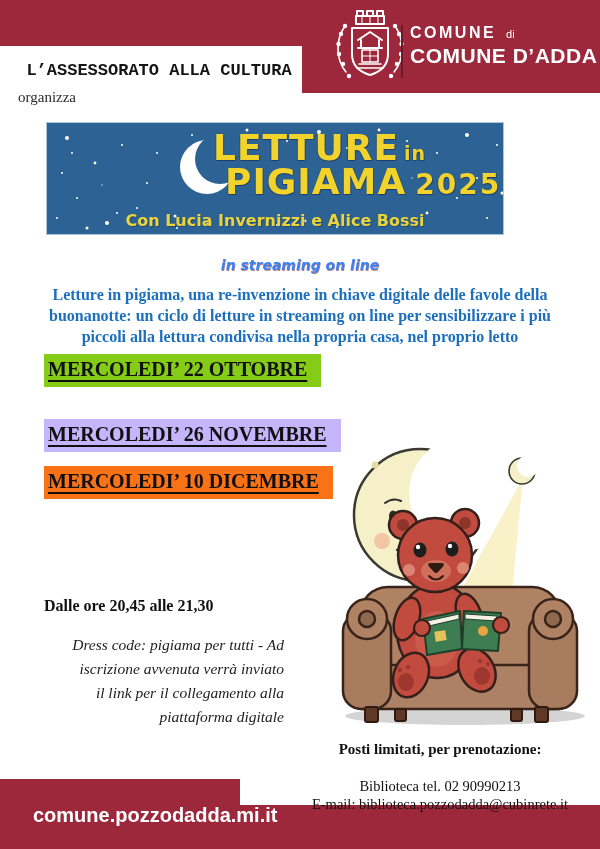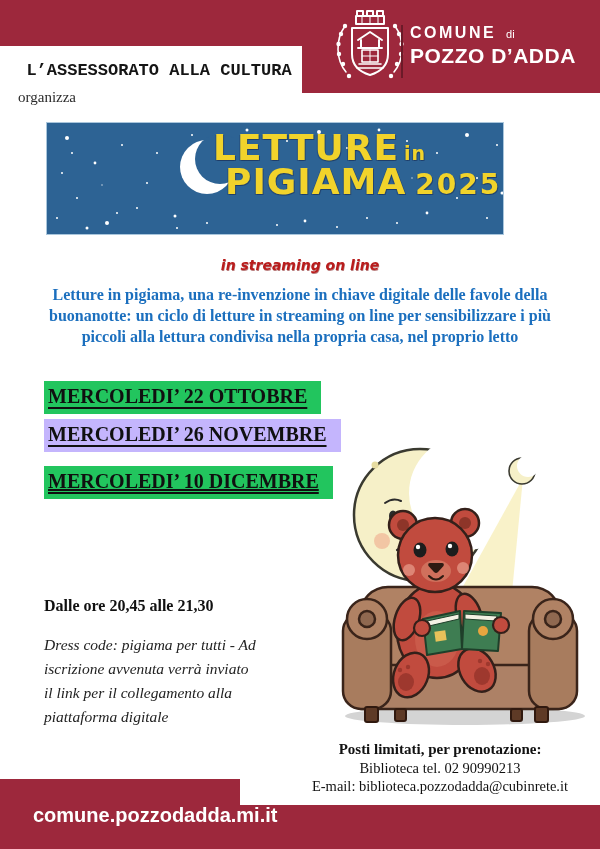--- a/index.html
+++ b/index.html
@@ -36,41 +36,41 @@
   .bt-line1 .small-in{font-size:19px;margin-left:5px;}
   .bt-line2{left:178px;top:41px;font-size:36px;letter-spacing:1px;}
   .bt-line2 .year{font-size:28px;margin-left:9px;letter-spacing:2px;}
   .banner-sub{position:absolute;left:0;bottom:4px;width:100%;text-align:center;
       color:#E9D43C;font-family:"DejaVu Sans",sans-serif;font-weight:bold;font-size:16px;
       text-shadow:1px 1px 0 rgba(25,45,85,.5);}
 
   
   .streaming{position:absolute;left:0;top:257px;width:600px;text-align:center;
       font-family:"DejaVu Sans",sans-serif;font-weight:bold;font-style:italic;font-size:14px;
-      color:#b91c1c;text-shadow:0.5px 0.5px 0 rgba(120,0,0,.5);}
+      color:#3b82f6;text-shadow:0.5px 0.5px 0 rgba(120,0,0,.5);}
   .description{position:absolute;left:20px;top:284px;width:560px;text-align:center;
       font-weight:bold;font-size:16px;line-height:1.32;color:#1B6FBE;white-space:pre-line;}
 
   
   .date-strip{position:absolute;left:44px;display:inline-block;
       font-weight:bold;font-size:20px;color:#101010;
       padding:4px 14px 6px 4px;white-space:nowrap;}
   .date-strip span{text-decoration:underline;text-decoration-thickness:2px;text-underline-offset:4px;}
-  .date-1{top:381px;background:#22c55e;}
+  .date-1{top:354px;background:#84cc16;}
   .date-2{top:419px;background:#c4b5fd;}
-  .date-3{top:466px;background:#22c55e;text-decoration:underline;}
+  .date-3{top:466px;background:#f97316;}
 
   
   .time-line{position:absolute;left:44px;top:597px;font-weight:bold;font-size:16px;color:#111;}
   .dress-code{position:absolute;left:44px;top:633px;width:240px;font-style:italic;font-size:15.5px;
-      line-height:1.55;color:#222;white-space:pre-line;}
+      line-height:1.55;color:#222;white-space:pre-line;text-align:right;}
 
   
   .contact{position:absolute;left:295px;top:741px;width:290px;text-align:center;color:#111;z-index:5;}
-  .contact-heading{font-weight:bold;font-size:15px;margin-bottom:3px;}
+  .contact-heading{font-weight:bold;font-size:15px;margin-bottom:21px;}
   .contact-line{font-size:14.5px;line-height:1.1;margin-top:2px;}
 
   
   .footer-site{position:absolute;left:33px;top:804px;color:#ffffff;z-index:6;
       font-family:"Liberation Sans",sans-serif;font-weight:bold;font-size:20px;}
 
   
   .illustration{position:absolute;left:305px;top:423px;width:290px;height:305px;}
 </style>
 </head>
@@ -114,21 +114,21 @@
           <circle cx="63" cy="20" r="2.2"></circle>
         <circle cx="17" cy="70" r="2.2"></circle>
           <circle cx="59" cy="70" r="2.2"></circle>
       </g>
     </svg>
     <div class="sep"></div>
     <div class="muni-text">
       <div>
         <span class="muni-line1">COMUNE</span><span class="muni-di">di</span>
       </div>
-      <div class="muni-name">POZZO D’ADDA</div>
+      <div class="muni-name">COMUNE D’ADDA</div>
     </div>
   </div>
 
   <div class="assessorato">L’ASSESSORATO ALLA CULTURA</div>
   <div class="organizza">organizza</div>
 
   <div class="banner">
     <svg class="sky" width="511" height="111" viewBox="0 0 511 111">
       <g fill="#ffffff">
         <circle cx="20" cy="15" r="2"></circle>
@@ -183,20 +183,21 @@
         <circle cx="160" cy="44" r="27" fill="#ffffff"></circle>
         <circle cx="173" cy="36" r="25" fill="#2D6394"></circle>
       </g>
     </svg>
     <div class="bt bt-line1">
       <span>LETTURE</span><span class="small-in">in</span>
     </div>
     <div class="bt bt-line2">
       <span>PIGIAMA</span><span class="year">2025</span>
     </div>
+    <div class="banner-sub">Con Lucia Invernizzi e Alice Bossi</div>
   </div>
 
   <div class="streaming">in streaming on line</div>
   <div class="description">Letture in pigiama, una re-invenzione in chiave digitale delle favole della
 buonanotte: un ciclo di letture in streaming on line per sensibilizzare i più
 piccoli alla lettura condivisa nella propria casa, nel proprio letto</div>
 
   <div class="date-strip date-1"><span>MERCOLEDI’ 22 OTTOBRE</span></div>
   <div class="date-strip date-2"><span>MERCOLEDI’ 26 NOVEMBRE</span></div>
   <div class="date-strip date-3"><span>MERCOLEDI’ 10 DICEMBRE</span></div>

